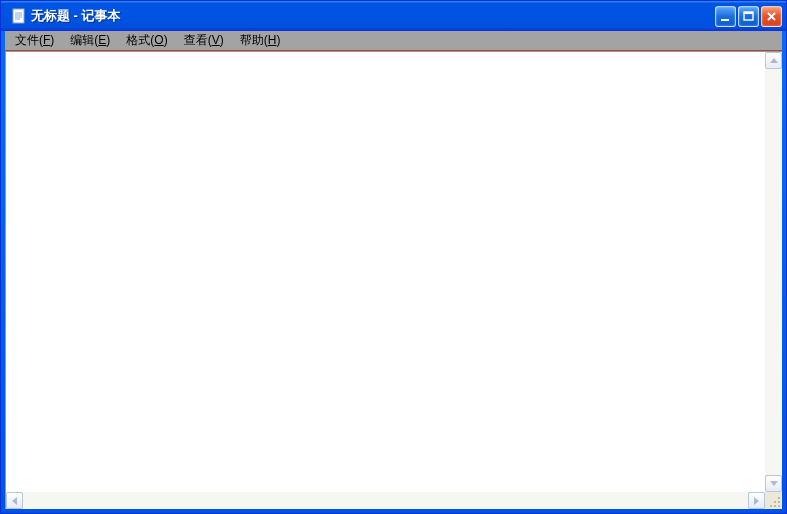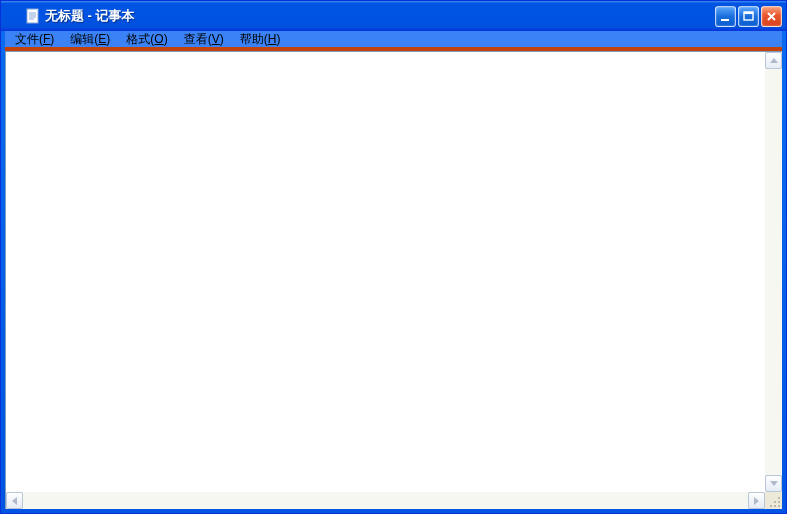--- a/index.html
+++ b/index.html
@@ -22,21 +22,21 @@
     .titlebar {
       height: 30px;
       background: linear-gradient(to bottom,
         #3c8cf0 0%,
         #0054e3 8%,
         #0054e3 40%,
         #0050df 88%,
         #0831d9 100%);
       display: flex;
       align-items: center;
-      padding: 0 4px 0 24px;
+      padding: 0 4px 0 10px;
       color: #ffffff;
       font-weight: bold;
       font-family: Tahoma, "SimSun", sans-serif;
       font-size: 13px;
       text-shadow: 1px 1px 1px rgba(0,0,0,0.4);
       flex: 0 0 auto;
     }
     .titlebar .icon {
       width: 16px;
       height: 16px;
@@ -72,22 +72,22 @@
     .client-frame {
       flex: 1 1 auto;
       margin: 0 4px 4px 4px;
       background: #ece9d8;
       display: flex;
       flex-direction: column;
       border-top: none;
     }
     .menubar {
       height: 20px;
-      background: #3b82f6;
-      border-bottom: 4px solid #c2410c;
+      background: #a3a3a3;
+      border-bottom: 1px solid #c2410c;
       box-shadow: 0 1px 0 #aca899;
       display: flex;
       align-items: center;
       padding: 0 2px;
       font-size: 12px;
       color: #000;
       flex: 0 0 auto;
     }
     .menu-item {
       padding: 2px 8px;

